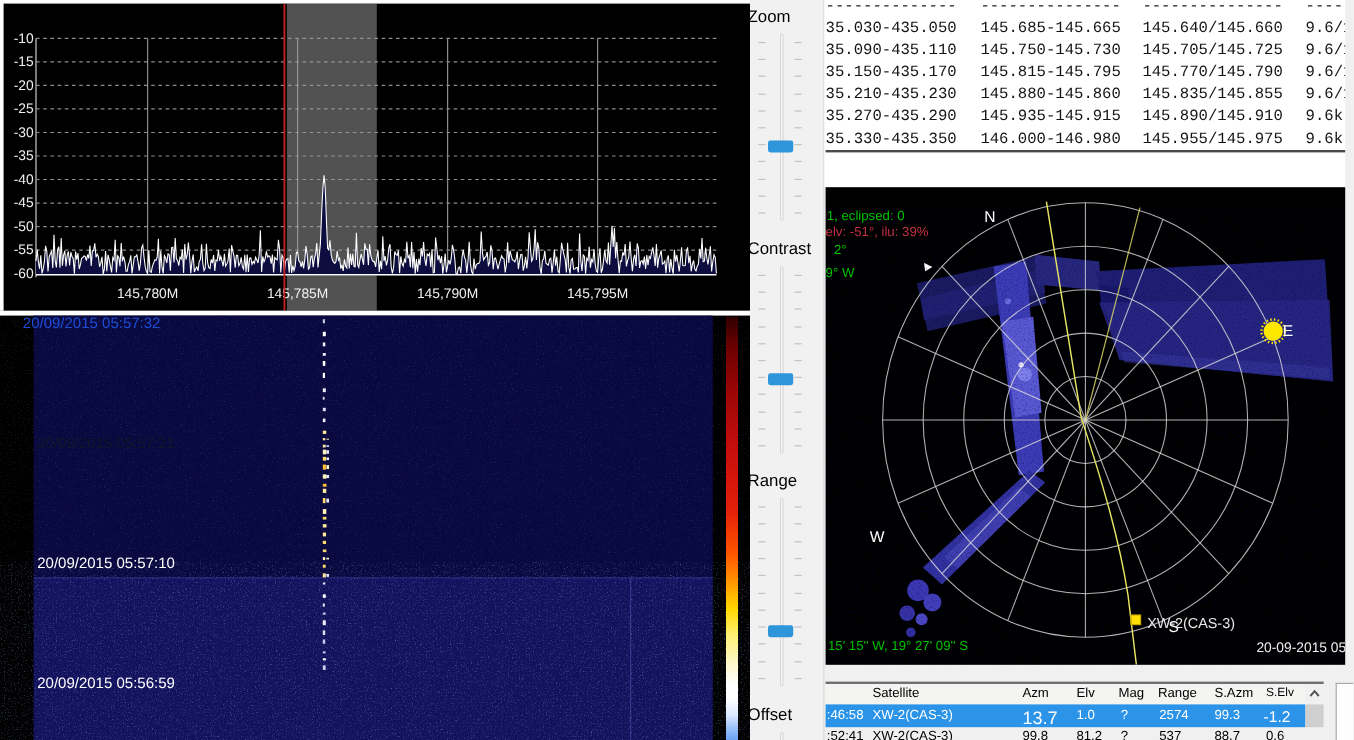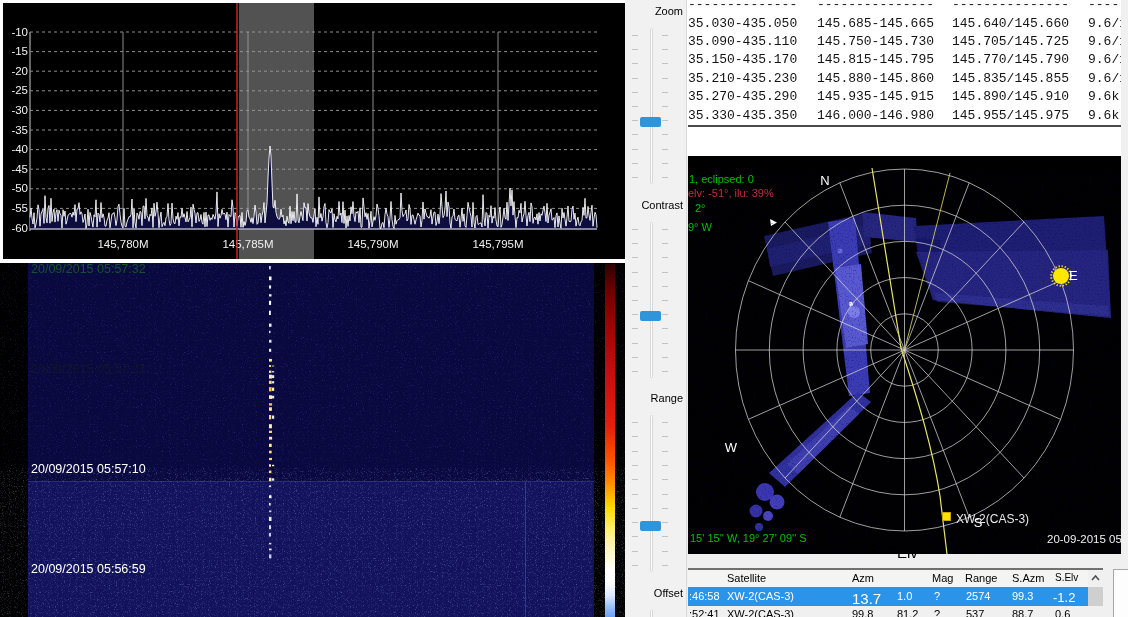--- a/index.html
+++ b/index.html
@@ -1,16 +1,16 @@
 <!DOCTYPE html>
 <html><head><meta charset="utf-8"><style>
 *{margin:0;padding:0;box-sizing:border-box}
 body{width:1128px;height:617px;position:relative;overflow:hidden;
  background:#f0f0f0;font-family:"Liberation Sans",sans-serif}
-.slab{position:absolute;left:623px;width:60px;text-align:right;font-size:11px;color:#000}
+.slab{position:absolute;left:623px;width:60px;text-align:left;font-size:14px;color:#000}
 .tick{position:absolute;width:6px;height:1px;background:#c2c2c2}
 .groove{position:absolute;left:649.5px;width:3px;background:#fcfcfc;border:1px solid #d8d8d8;border-radius:2px}
 .handle{position:absolute;left:640px;width:21px;height:10px;background:#2f95da;border-radius:2px}
 </style></head><body>
 
 <div style="position:absolute;left:0;top:0;width:625px;height:259px;background:#000;
  border-top:3px solid #fff;border-left:3px solid #fff;opacity:0.999">
 <svg width="622" height="256" viewBox="3 3 622 256" style="position:absolute;left:0;top:0">
 <line x1="30" y1="32" x2="30" y2="231" stroke="#cccccc" stroke-width="1"></line>
 <line x1="30" y1="32.0" x2="597" y2="32.0" stroke="#8d8d8d" stroke-width="1" stroke-dasharray="3 3"></line>
@@ -118,21 +118,21 @@
         <rect x="269.0" y="542.9" width="2.3" height="1.5" fill="#dcdcf2"></rect>
         <rect x="269.0" y="548.6" width="2.6" height="1.7" fill="#ffffff"></rect>
         <rect x="269.0" y="554.4" width="2.4" height="3.9" fill="#c9c9ee"></rect>
       </g>
  </svg>
  <div style="position:absolute;left:605px;top:1px;width:10px;height:353px;background:
   linear-gradient(#300000 0%,#6b0000 7%,#9d0606 18%,#c60e0e 31%,#e42008 46%,#ff5500 56%,
   #ff9900 63%,#ffd900 69%,#ffef70 75%,#fff6c0 81%,#ffffff 87%,#ffffff 90%,#dce9ff 94%,#9cc2fa 97%,#6aa0f4 100%)"></div>
 </div>
 
-<div style="position:absolute;left:31px;top:262px;font-size:12.5px;color:#14532d;white-space:nowrap;opacity:0.999">20/09/2015 05:57:32</div>
+<div style="position:absolute;left:19px;top:262px;font-size:12.5px;color:#1d4ed8;white-space:nowrap;opacity:0.999">20/09/2015 05:57:32</div>
 <div style="position:absolute;left:31px;top:362px;font-size:12.5px;color:#0f172a;white-space:nowrap;opacity:0.999">20/09/2015 05:57:21</div>
 <div style="position:absolute;left:31px;top:462px;font-size:12.5px;color:#fff;white-space:nowrap;opacity:0.999">20/09/2015 05:57:10</div>
 <div style="position:absolute;left:31px;top:562px;font-size:12.5px;color:#fff;white-space:nowrap;opacity:0.999">20/09/2015 05:56:59</div>
 
 <div style="position:absolute;left:625px;top:0;width:62px;height:617px;background:#f1f1f1"></div>
 <div class="slab" style="top:5px">Zoom</div>
 <div class="slab" style="top:199px">Contrast</div>
 <div class="slab" style="top:392px">Range</div>
 <div class="slab" style="top:587px">Offset</div>
 <div class="tick" style="top:35.0px;left:632px"></div>
@@ -299,21 +299,21 @@
 <text x="268" y="367" font-size="12" fill="#e8e8e8">XW-2(CAS-3)</text>
 <text x="2" y="386" font-size="11" fill="#00c000">15' 15'' W, 19° 27' 09'' S</text>
 <text x="359" y="387" font-size="11.5" fill="#f0f0f0">20-09-2015 05:5</text>
 </svg>
 </div>
 
 <div style="position:absolute;left:688px;top:568px;width:415px;height:1.6px;background:#707070"></div>
 <div style="position:absolute;left:688px;top:570px;width:400px;height:17px;background:#f4f4f2"></div>
 <div style="position:absolute;left:727px;top:572px;font-size:11px;color:#000;white-space:nowrap;opacity:0.999">Satellite</div>
 <div style="position:absolute;left:852px;top:572px;font-size:11px;color:#000;white-space:nowrap;opacity:0.999">Azm</div>
-<div style="position:absolute;left:897px;top:544px;font-size:15px;color:#000;white-space:nowrap;opacity:0.999">Elv</div>
+<div style="position:absolute;left:897px;top:572px;font-size:11px;color:#000;white-space:nowrap;opacity:0.999">Elv</div>
 <div style="position:absolute;left:932px;top:572px;font-size:11px;color:#000;white-space:nowrap;opacity:0.999">Mag</div>
 <div style="position:absolute;left:965px;top:572px;font-size:11px;color:#000;white-space:nowrap;opacity:0.999">Range</div>
 <div style="position:absolute;left:1012px;top:572px;font-size:11px;color:#000;white-space:nowrap;opacity:0.999">S.Azm</div>
 <div style="position:absolute;left:1055px;top:572px;font-size:10px;color:#000;white-space:nowrap;opacity:0.999">S.Elv</div>
 <div style="position:absolute;left:688px;top:587px;width:400px;height:19px;background:#2b93e8"></div>
 <div style="position:absolute;left:689px;top:590px;font-size:11px;color:#fff;white-space:nowrap;opacity:0.999">:46:58</div>
 <div style="position:absolute;left:727px;top:590px;font-size:11px;color:#fff;white-space:nowrap;opacity:0.999">XW-2(CAS-3)</div>
 <div style="position:absolute;left:852px;top:590px;font-size:15px;color:#fff;white-space:nowrap;opacity:0.999">13.7</div>
 <div style="position:absolute;left:897px;top:590px;font-size:11px;color:#fff;white-space:nowrap;opacity:0.999">1.0</div>
 <div style="position:absolute;left:934px;top:590px;font-size:11px;color:#fff;white-space:nowrap;opacity:0.999">?</div>

